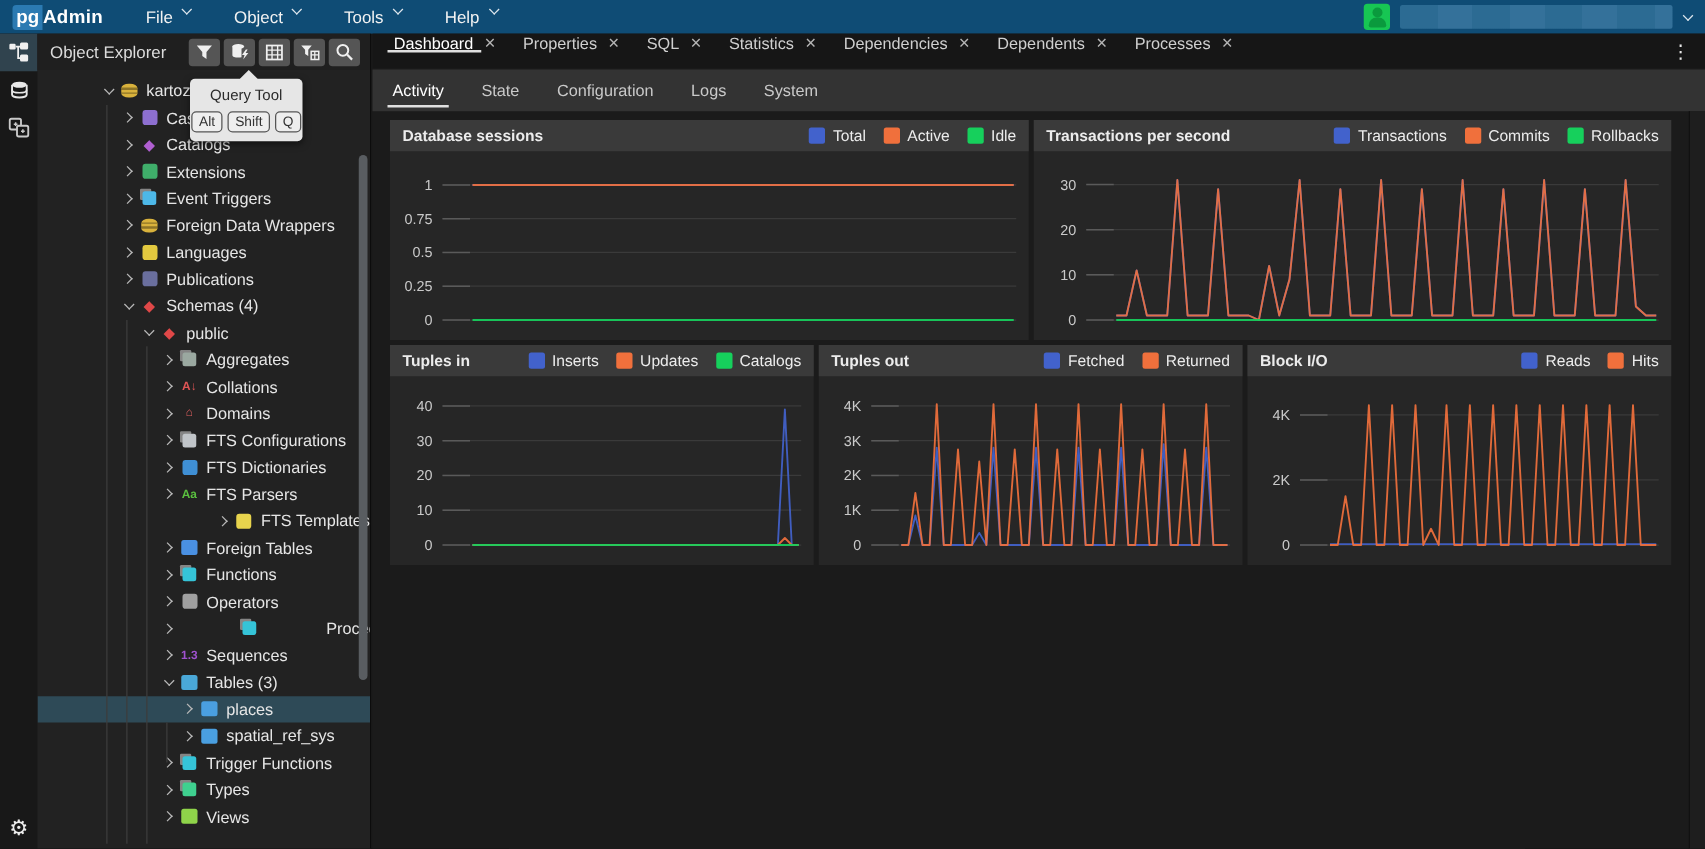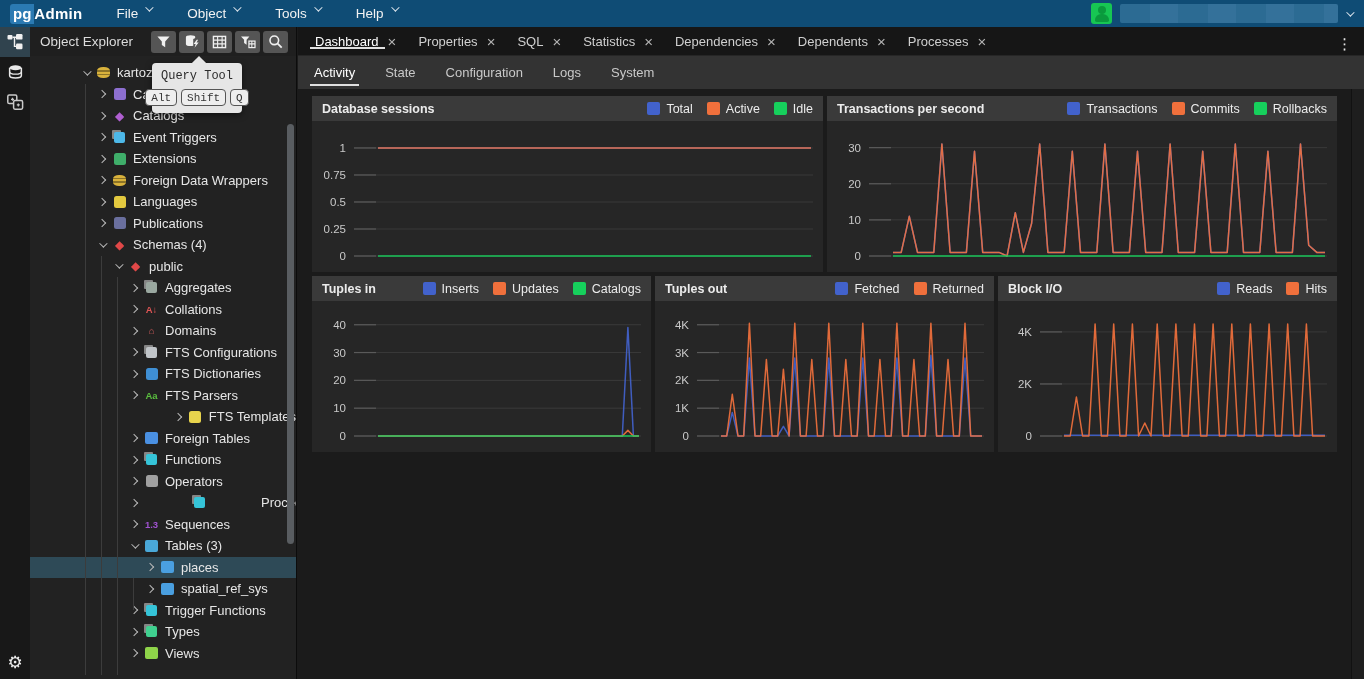--- a/index.html
+++ b/index.html
@@ -63,30 +63,30 @@
   .i-cyl::before { content:""; position:absolute; left:0; right:0; top:6.5px; height:1.5px; background:rgba(0,0,0,.35); }
   .i-diamond { font-size:12px; line-height:1; }
   .i-glyph { font-size:9.5px; font-weight:bold; line-height:1; white-space:nowrap; }
   .guide { position:absolute; width:1px; background:#3c3c3c; }
   .sb-scroll { position:absolute; right:2px; top:97px; width:7px; height:420px;
                background:#595d61; border-radius:4px; }
 
   
   .tooltip { position:absolute; left:152px; top:63px; width:90px; background:#e6e6e6;
              border-radius:4px; padding:6px 7px 7px; z-index:30; text-align:center;
-             box-shadow:0 2px 6px rgba(0,0,0,.5);font-family:Liberation Mono, monospace; }
+             box-shadow:0 2px 6px rgba(0,0,0,.5); }
   .tooltip::before { content:""; position:absolute; top:-5px; left:42px; width:10px; height:10px;
                      background:#e6e6e6; transform:rotate(45deg); }
   .tt-title { color:#2b2b2b; font-size:12px; margin-bottom:6px; }
   .tt-keys { display:flex; gap:4px; justify-content:center; }
   .kbd { border:1px solid #555; border-radius:4px; padding:1.5px 5px; font-size:11px; color:#333; background:#eee; }
 
   
   .main { position:absolute; left:298px; top:27px; right:0; bottom:0; background:#1b1b1b; }
-  .tabbar { height:29px; background:#161616; display:flex; align-items:center; padding-left:6px;
+  .tabbar { height:29px; background:#161616; display:flex; align-items:flex-start; padding-left:6px;
             border-bottom:1px solid #262626; }
   .tab { display:flex; align-items:center; gap:9px; padding:0 11px; color:#cfcfcf; font-size:13px;
          cursor:pointer; position:relative; }
   .tab.active { color:#fff; }
   .tab.active::after { content:""; position:absolute; left:6px; right:22px; bottom:0; height:2px; background:#e0e0e0; }
   .tab .close { color:#b5b5b5; font-size:15px; line-height:1; }
   .kebab { margin-left:auto; color:#e8e8e8; font-size:15px; padding:5px 12px 0 0; cursor:pointer; }
   .subtabbar { height:33px; background:#333; display:flex; align-items:stretch; padding-left:16px; gap:30px; }
   .subtab { display:flex; align-items:center; color:#c9c9c9; font-size:13px; cursor:pointer; position:relative; }
   .subtab.active { color:#fff; }
@@ -231,32 +231,32 @@
           <span class="ticon">
             <span class="i-diamond" style="color: rgb(176, 95, 209);">◆</span>
           </span>
           <span class="tlabel">Catalogs</span>
         </div>
         <div class="trow" style="padding-left: 65px;">
           <span class="tchev">
             <span class="chev right"></span>
           </span>
           <span class="ticon">
+            <span class="i-box" style="background: rgb(63, 174, 106);"></span>
+          </span>
+          <span class="tlabel">Extensions</span>
+        </div>
+        <div class="trow" style="padding-left: 65px;">
+          <span class="tchev">
+            <span class="chev right"></span>
+          </span>
+          <span class="ticon">
             <span class="i-pages" style="background: rgb(77, 184, 232);"></span>
           </span>
           <span class="tlabel">Event Triggers</span>
-        </div>
-        <div class="trow" style="padding-left: 65px;">
-          <span class="tchev">
-            <span class="chev right"></span>
-          </span>
-          <span class="ticon">
-            <span class="i-box" style="background: rgb(63, 174, 106);"></span>
-          </span>
-          <span class="tlabel">Extensions</span>
         </div>
         <div class="trow" style="padding-left: 65px;">
           <span class="tchev">
             <span class="chev right"></span>
           </span>
           <span class="ticon">
             <span class="i-cyl" style="background: rgb(217, 178, 60);"></span>
           </span>
           <span class="tlabel">Foreign Data Wrappers</span>
         </div>

